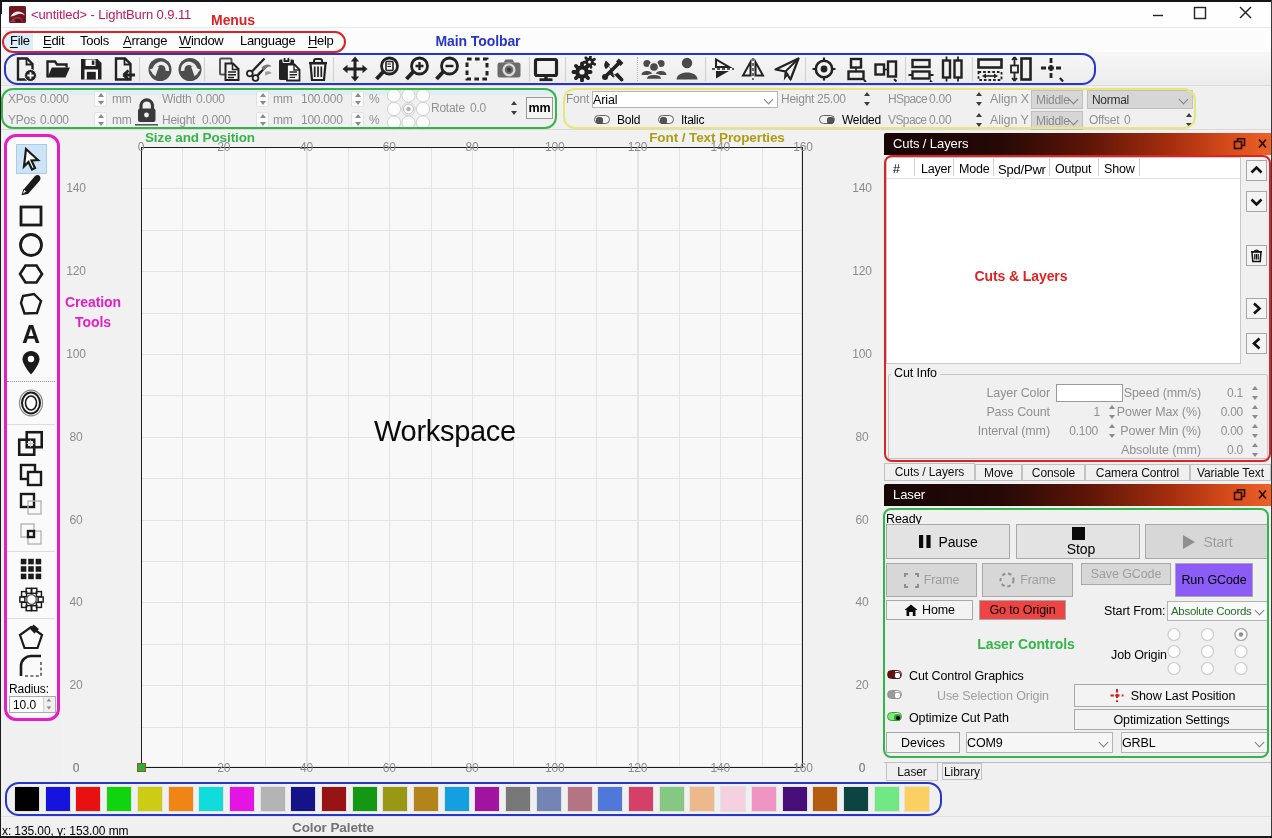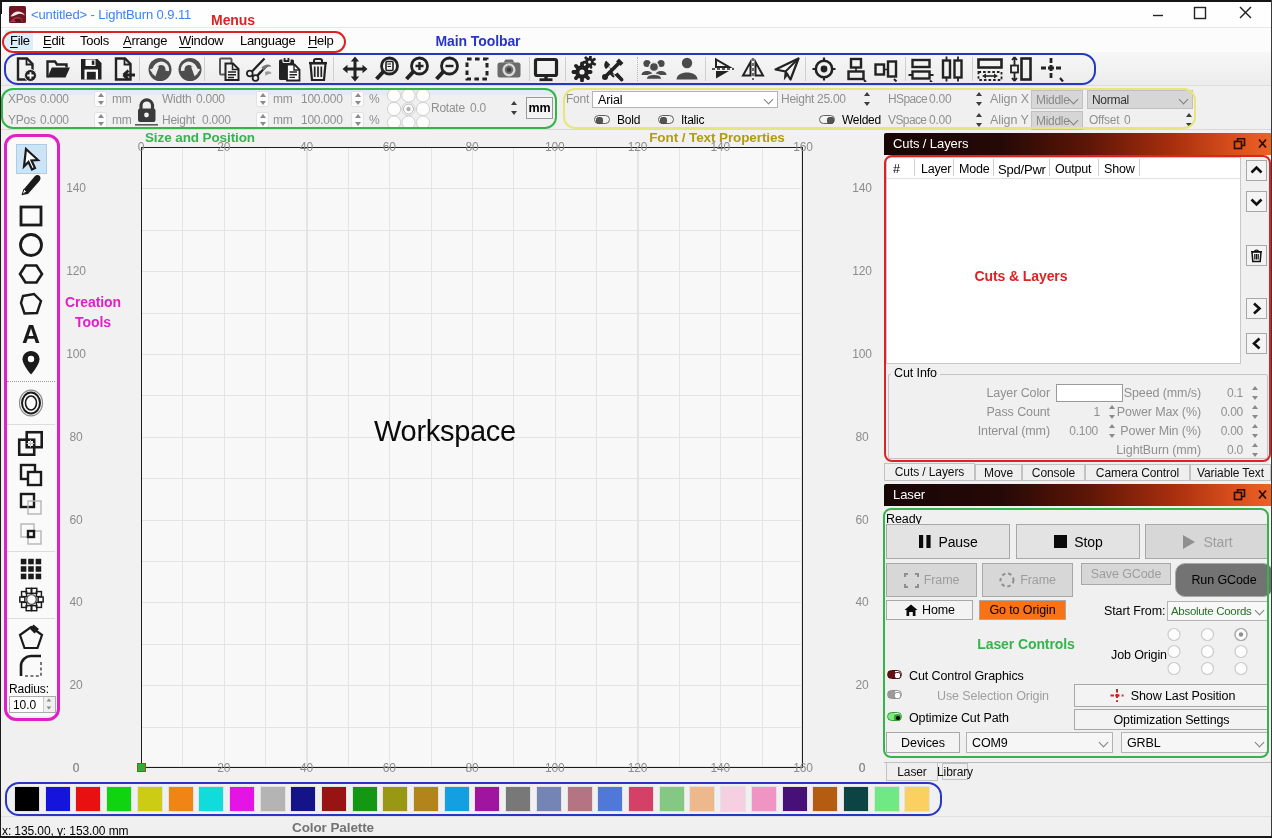--- a/index.html
+++ b/index.html
@@ -12,40 +12,40 @@
 .spin:before { top:1px; border-bottom:4.5px solid #3c3c3c; }
 .spin:after { bottom:1px; border-top:4.5px solid #3c3c3c; }
 .spin.bx { background:#fcfcfc; border:1px solid #e2e2e2; border-radius:2px; }
 .spin.g:before { border-bottom-color:#8a8a8a; }
 .spin.g:after { border-top-color:#8a8a8a; }
 .tog { position:absolute; width:15px; height:9px; border-radius:4.5px; }
 .tog .kn { position:absolute; top:0.5px; width:7px; height:7px; border-radius:2.5px; background:#fff; }
 .btn { position:absolute; background:#f0f0f0; border:1px solid #a8a8a8; display:flex; align-items:center; justify-content:center; font-size:12.5px; color:#000; }
 .btn.mid { background:#e3e3e3; }
 .btn.dis { background:#d7d7d7; color:#9d9d9d; }
-.combo { position:absolute; background:#fff; border:1px solid #b4b4b4; font-size:12.5px; display:flex; align-items:center; padding-left:5px; white-space:nowrap; overflow:hidden; }
+.combo { position:absolute; background:#fff; border:1px solid #b4b4b4; font-size:12.5px; display:flex; align-items:center; white-space:nowrap; overflow:hidden; }
 .combo.dis { background:#d6d6d6; color:#8a8a8a; border-color:#c0c0c0; font-size:12px; letter-spacing:-0.3px; padding-left:4px; }
 .chev { position:absolute; right:3px; top:50%; margin-top:-5px; width:10px; height:10px; }
 .chev:before { content:""; position:absolute; left:1px; top:1px; width:6px; height:6px; border-right:1.7px solid #808080; border-bottom:1.7px solid #808080; transform:rotate(45deg); }
 .ann { position:absolute; border-style:solid; pointer-events:none; }
 .annlab { position:absolute; font-weight:bold; }
 .tab { position:absolute; border:1px solid #c2c2c2; background:#efefef; color:#111; display:flex; align-items:center; justify-content:center; font-size:12px; white-space:nowrap; }
 svg { display:block; }
 </style></head><body>
 
 <div class="abs" style="left:0;top:0;width:1272px;height:28px;background:#fefefe;border-bottom:1px solid #e8e8e8;">
  <div class="abs" style="left:0;top:0;width:1272px;height:2px;background:#141414;"></div>
  <div class="abs" style="left:0;top:0;width:2px;height:14px;background:#141414;"></div>
  <svg class="abs" style="left:9px;top:6px" width="17" height="17" viewBox="0 0 17 17">
   <rect x="0" y="0" width="17" height="17" rx="1.5" fill="#701622"></rect>
   <path d="M1.5 10.5 Q6 3.5 13 6.5 Q15 7.5 16 9.5 Q12 6.5 7 9 Q3.5 10.5 1.5 10.5 Z" fill="#f5eaea"></path>
   <path d="M1 16 Q6 9 12 12 L14 16 Z" fill="#a33a44"></path>
   <path d="M5 13.5 Q9 11.5 12 13.5 L13 16 H7 Z" fill="#5c1019"></path>
  </svg>
- <span class="abs" style="left:31px;top:7px;font-size:13px;color:#3b82f6;">&lt;untitled&gt; - LightBurn 0.9.11</span>
+ <span class="abs" style="left:31px;top:7px;font-size:13px;color:#be185d;">&lt;untitled&gt; - LightBurn 0.9.11</span>
  <svg class="abs" style="left:1146px;top:5px" width="120" height="18" viewBox="0 0 120 18">
   <line x1="7" y1="10.5" x2="17" y2="10.5" stroke="#222" stroke-width="1.4"></line>
   <rect x="48.5" y="2.5" width="11" height="11" fill="none" stroke="#222" stroke-width="1.4"></rect>
   <line x1="94" y1="2" x2="105" y2="13" stroke="#222" stroke-width="1.4"></line>
   <line x1="105" y1="2" x2="94" y2="13" stroke="#222" stroke-width="1.4"></line>
  </svg>
 </div>
 <div class="abs" style="left:0;top:28px;width:1272px;height:24px;background:#fcfcfc;">
     <div class="abs" style="left:5px;top:2px;width:28px;height:20px;background:#dbeefb;"></div>
     <span class="abs" style="left:10px;top:5px;font-size:13px;letter-spacing:-0.3px;"><u style="text-decoration-thickness:1px;text-underline-offset:2px;">F</u>ile</span>
@@ -548,21 +548,21 @@
 <div class="spin g" style="left:1105px;top:404px;"></div>
 <span class="abs gray" style="left:1051px;top:405px;width:150px;text-align:right;">Power Max (%)</span>
 <span class="abs gray sm" style="left:1173px;top:405px;width:70px;text-align:right;">0.00</span>
 <div class="spin g" style="left:1248px;top:404px;"></div>
 <span class="abs gray" style="left:900px;top:424px;width:150px;text-align:right;">Interval (mm)</span>
 <span class="abs gray sm" style="left:1028px;top:424px;width:70px;text-align:right;">0.100</span>
 <div class="spin g" style="left:1105px;top:423px;"></div>
 <span class="abs gray" style="left:1051px;top:424px;width:150px;text-align:right;">Power Min (%)</span>
 <span class="abs gray sm" style="left:1173px;top:424px;width:70px;text-align:right;">0.00</span>
 <div class="spin g" style="left:1248px;top:423px;"></div>
-<span class="abs gray" style="left:1051px;top:443px;width:150px;text-align:right;">LightBurn (mm)</span>
+<span class="abs gray" style="left:1051px;top:443px;width:150px;text-align:right;">Absolute (mm)</span>
 <span class="abs gray sm" style="left:1173px;top:443px;width:70px;text-align:right;">0.0</span>
 <div class="spin g" style="left:1248px;top:442px;"></div>
 <div class="tab act" style="left:884px;top:463px;width:91px;height:18px;">Cuts / Layers</div>
 <div class="tab" style="left:975px;top:464px;width:47px;height:17px;">Move</div>
 <div class="tab" style="left:1022px;top:464px;width:63px;height:17px;">Console</div>
 <div class="tab" style="left:1085px;top:464px;width:105px;height:17px;">Camera Control</div>
 <div class="tab" style="left:1190px;top:464px;width:81px;height:17px;">Variable Text</div>
 <div class="abs" style="left:884px;top:484px;width:388px;height:22px;background:linear-gradient(90deg,#170606 0%,#250906 30%,#5c1507 52%,#a62e0e 74%,#d94e1c 90%,#ec6226 100%);border-radius:2px 2px 0 0;">
     <span class="abs" style="left:9px;top:3px;color:#fff;font-size:13px;">Laser</span>
     <svg class="abs" style="left:348px;top:5px" width="36" height="12" viewBox="0 0 36 12">
@@ -573,21 +573,21 @@
   </div>
 <div class="abs" style="left:884px;top:506px;width:388px;height:256px;background:#f0f0f0;"></div>
 <span class="abs" style="left:886px;top:512px;">Ready</span>
 <div class="btn mid" style="left:886px;top:524px;width:124px;height:35px;">
     <svg width="14" height="15" viewBox="0 0 14 15">
       <rect x="1" y="1" width="4.2" height="13" fill="#0a0a0a"></rect>
       <rect x="8.4" y="1" width="4.2" height="13" fill="#0a0a0a"></rect>
     </svg>
     <span style="margin-left:6px;font-size:14px;">Pause</span>
   </div>
-<div class="btn mid" style="left:1016px;top:524px;width:124px;height:35px;">
+<div class="btn mid" style="left:1016px;top:524px;width:124px;height:35px;flex-direction:column;">
     <svg width="15" height="15" viewBox="0 0 15 15">
       <rect x="1" y="1" width="13" height="13" fill="#0a0a0a"></rect>
     </svg>
     <span style="margin-left:6px;font-size:14px;">Stop</span>
   </div>
 <div class="btn dis" style="left:1145px;top:524px;width:124px;height:35px;">
     <svg width="16" height="16" viewBox="0 0 16 16">
       <path d="M2 1 L14 8 L2 15 Z" fill="#8f8f8f"></path>
     </svg>
     <span style="margin-left:6px;font-size:14px;">Start</span>
@@ -598,28 +598,28 @@
     </svg>
     <span style="margin-left:5px;">Frame</span>
   </div>
 <div class="btn dis" style="left:982px;top:563px;width:91px;height:34px;">
     <svg width="16" height="16" viewBox="0 0 16 16">
       <circle cx="8" cy="8" r="6.5" fill="none" stroke="#8f8f8f" stroke-width="2" stroke-dasharray="3.4 2.8"></circle>
     </svg>
     <span style="margin-left:5px;">Frame</span>
   </div>
 <div class="btn dis" style="left:1081px;top:563px;width:90px;height:22px;">Save GCode</div>
-<div class="btn" style="left:1175px;top:563px;width:98px;height:34px;background:#737373;border-radius:10px;">Run GCode</div>
+<div class="btn" style="left:1175px;top:563px;width:78px;height:34px;background:#8b5cf6;">Run GCode</div>
 <div class="btn" style="left:886px;top:600px;width:87px;height:20px;background:#f3f3f3;">
     <svg width="14" height="13" viewBox="0 0 14 13">
       <path d="M7 0.5 L13.5 6 H11.5 V12 H8.8 V8 H5.2 V12 H2.5 V6 H0.5 Z" fill="#0a0a0a"></path>
     </svg>
     <span style="margin-left:4px;">Home</span>
   </div>
-<div class="btn" style="left:979px;top:600px;width:87px;height:20px;background:#f97316;">Go to Origin</div>
+<div class="btn" style="left:979px;top:600px;width:87px;height:20px;background:#ef4444;">Go to Origin</div>
 <span class="abs" style="left:1104px;top:604px;">Start From:</span>
 <div class="combo" style="left:1167px;top:601px;width:102px;height:20px;background:#f8f8f8;font-size:11.5px;padding-left:3px;color:#2a6e2a;letter-spacing:-0.3px;">
     <span>Absolute Coords</span>
     <span class="chev"></span>
   </div>
 <span class="abs" style="left:1111px;top:648px;">Job Origin</span>
 <svg class="abs" style="left:1162px;top:623px" width="96" height="57" viewBox="0 0 96 57">
     <circle cx="12" cy="11.5" r="6" fill="#fdfdfd" stroke="#cccccc" stroke-width="1.2"></circle>
     <circle cx="45.5" cy="11.5" r="6" fill="#fdfdfd" stroke="#cccccc" stroke-width="1.2"></circle>
     <circle cx="79" cy="11.5" r="6" fill="#fdfdfd" stroke="#cccccc" stroke-width="1.2"></circle>
@@ -658,21 +658,21 @@
 <div class="combo" style="left:966px;top:732px;width:147px;height:21px;background:#f6f6f6;">
     <span>COM9</span>
     <span class="chev"></span>
   </div>
 <div class="combo" style="left:1121px;top:732px;width:148px;height:21px;background:#f6f6f6;">
     <span>GRBL</span>
     <span class="chev"></span>
   </div>
 <div class="abs" style="left:884px;top:762px;width:388px;height:1px;background:#bbb;"></div>
 <div class="tab act" style="left:886px;top:762px;width:52px;height:19px;">Laser</div>
-<div class="tab" style="left:942px;top:763px;width:26px;height:17px;">Library</div>
+<div class="tab" style="left:942px;top:763px;width:40px;height:17px;">Library</div>
 <div class="abs" style="left:0;top:782px;width:1272px;height:34px;background:#f0f0f0;"></div>
 <div class="abs" style="left:14px;top:786px;width:26px;height:26px;background:#000000;border:1px solid #e2e2e2;"></div>
 <div class="abs" style="left:45px;top:786px;width:26px;height:26px;background:#1414dc;border:1px solid #e2e2e2;"></div>
 <div class="abs" style="left:75px;top:786px;width:26px;height:26px;background:#e81010;border:1px solid #e2e2e2;"></div>
 <div class="abs" style="left:106px;top:786px;width:26px;height:26px;background:#11d411;border:1px solid #e2e2e2;"></div>
 <div class="abs" style="left:137px;top:786px;width:26px;height:26px;background:#cccc14;border:1px solid #e2e2e2;"></div>
 <div class="abs" style="left:168px;top:786px;width:26px;height:26px;background:#f08414;border:1px solid #e2e2e2;"></div>
 <div class="abs" style="left:198px;top:786px;width:26px;height:26px;background:#10dcdc;border:1px solid #e2e2e2;"></div>
 <div class="abs" style="left:229px;top:786px;width:26px;height:26px;background:#e414e4;border:1px solid #e2e2e2;"></div>
 <div class="abs" style="left:260px;top:786px;width:26px;height:26px;background:#b4b4b4;border:1px solid #e2e2e2;"></div>

